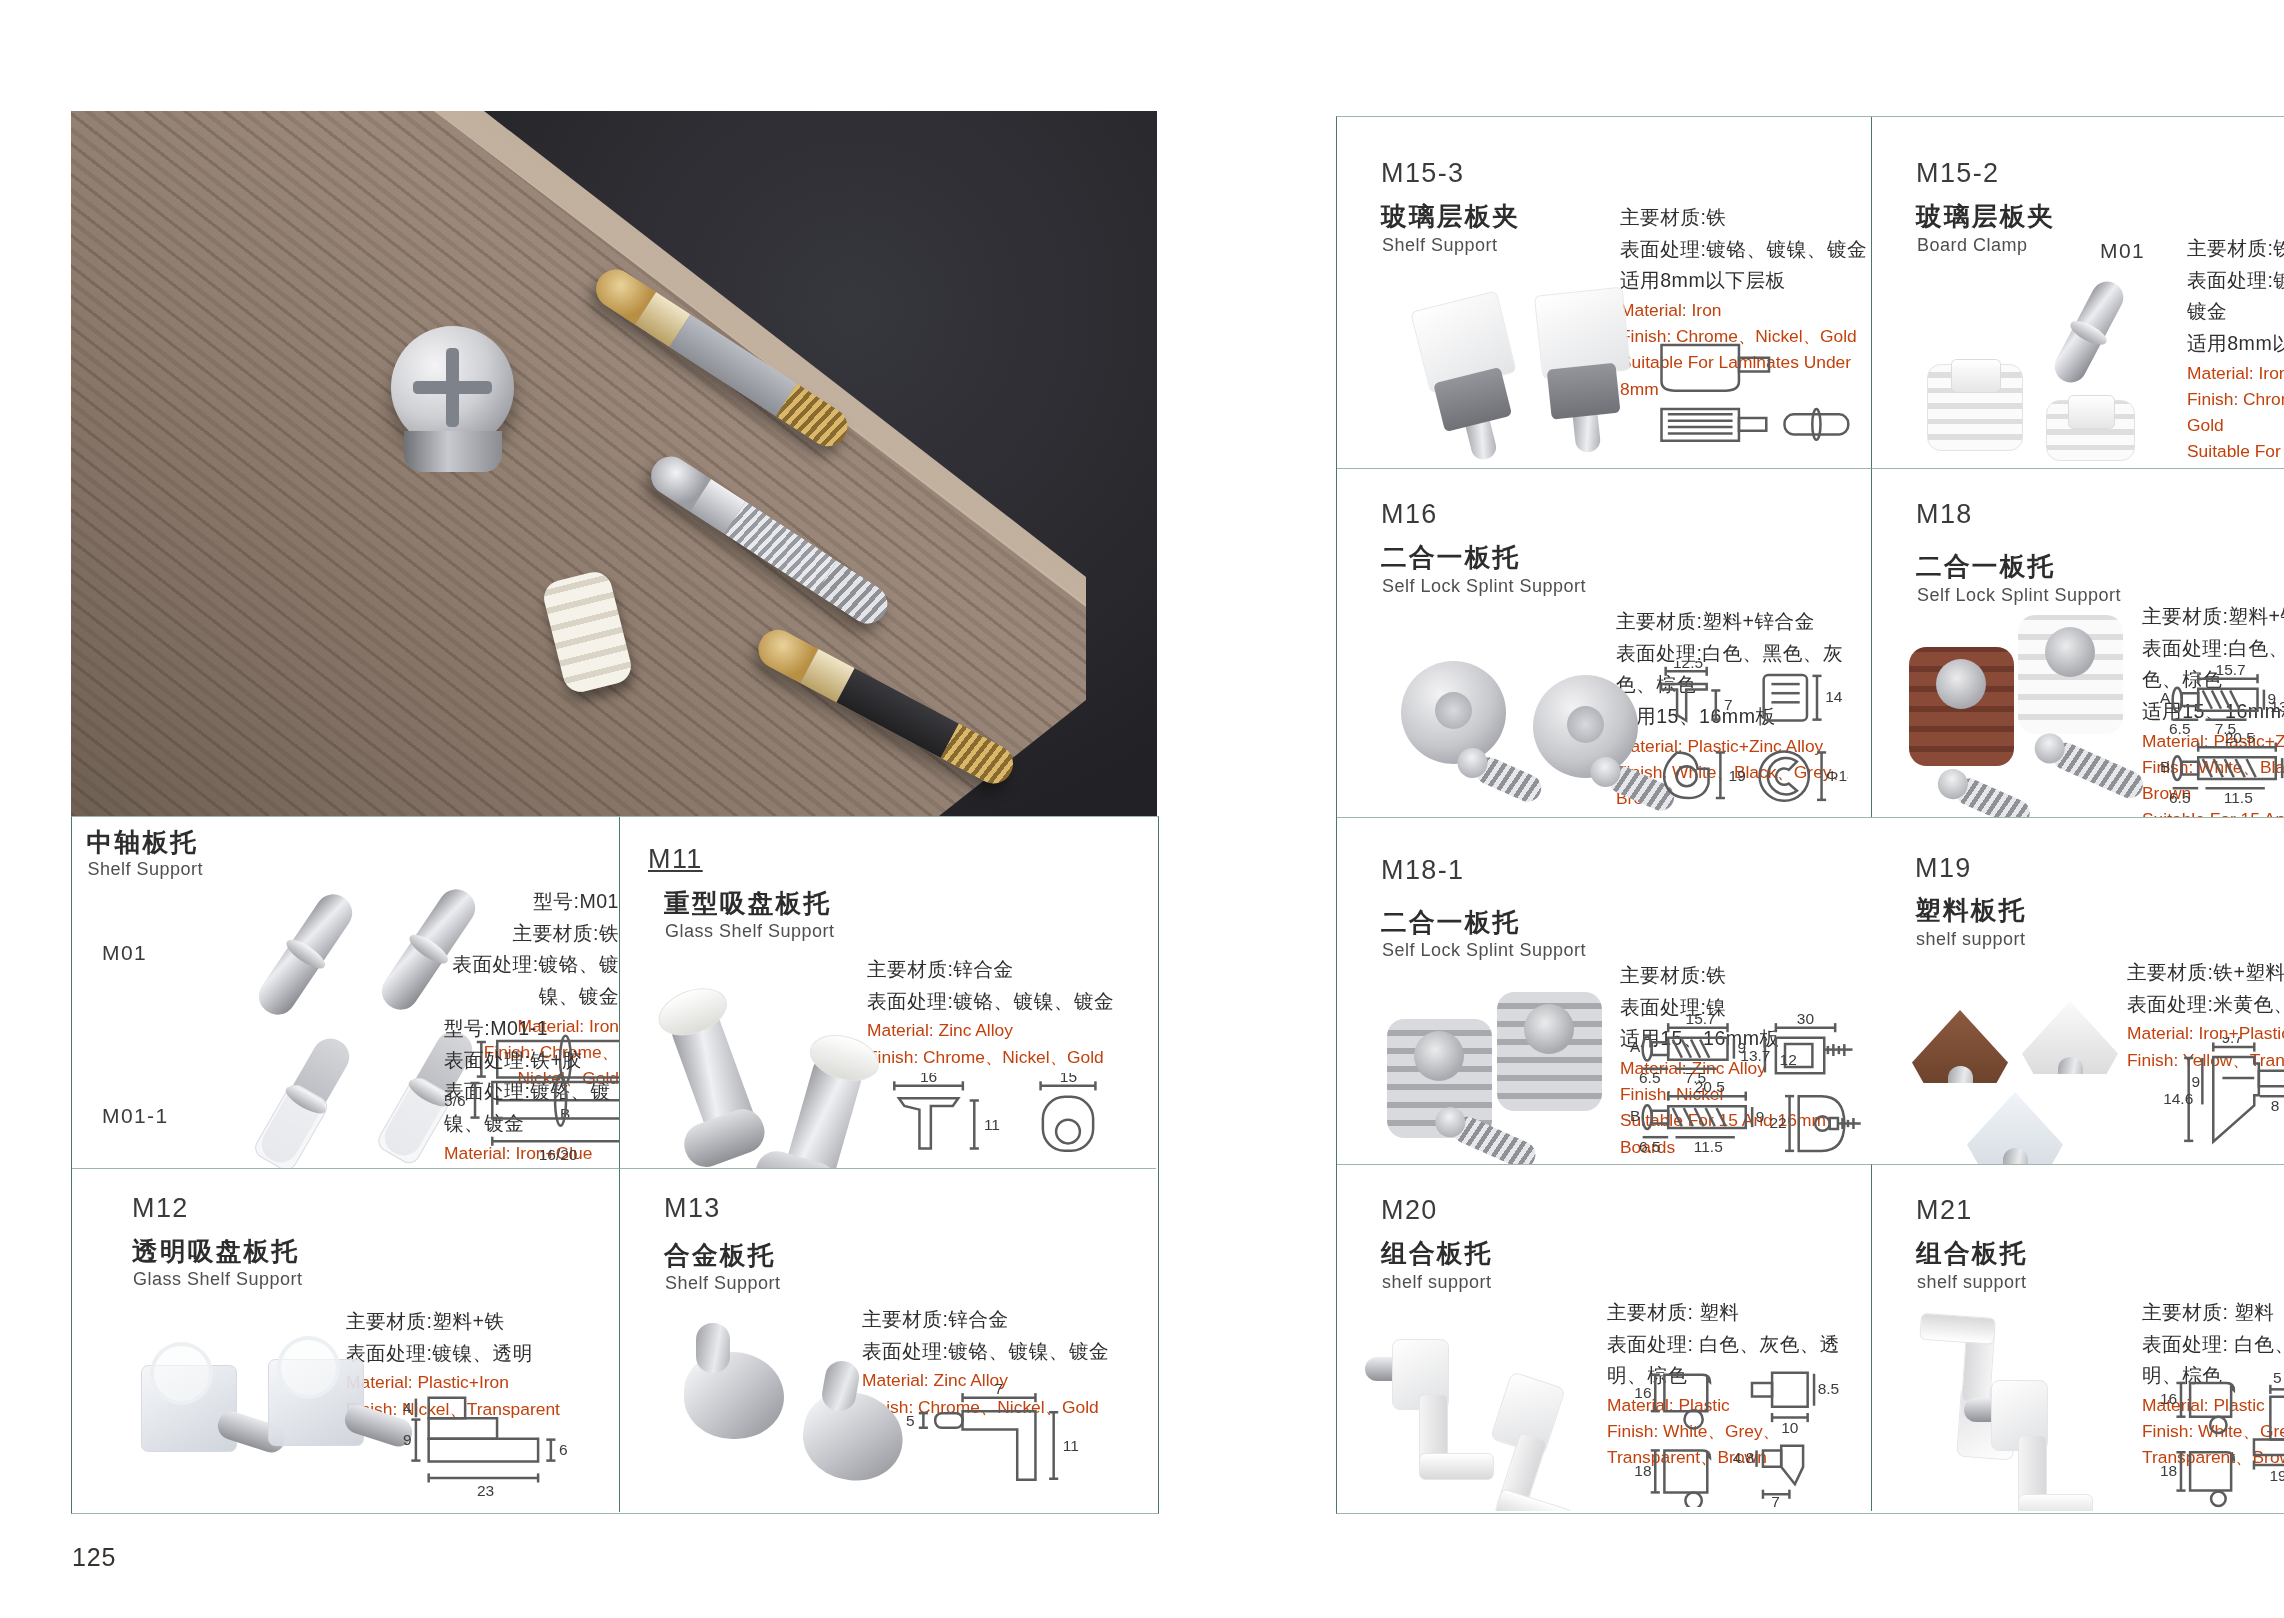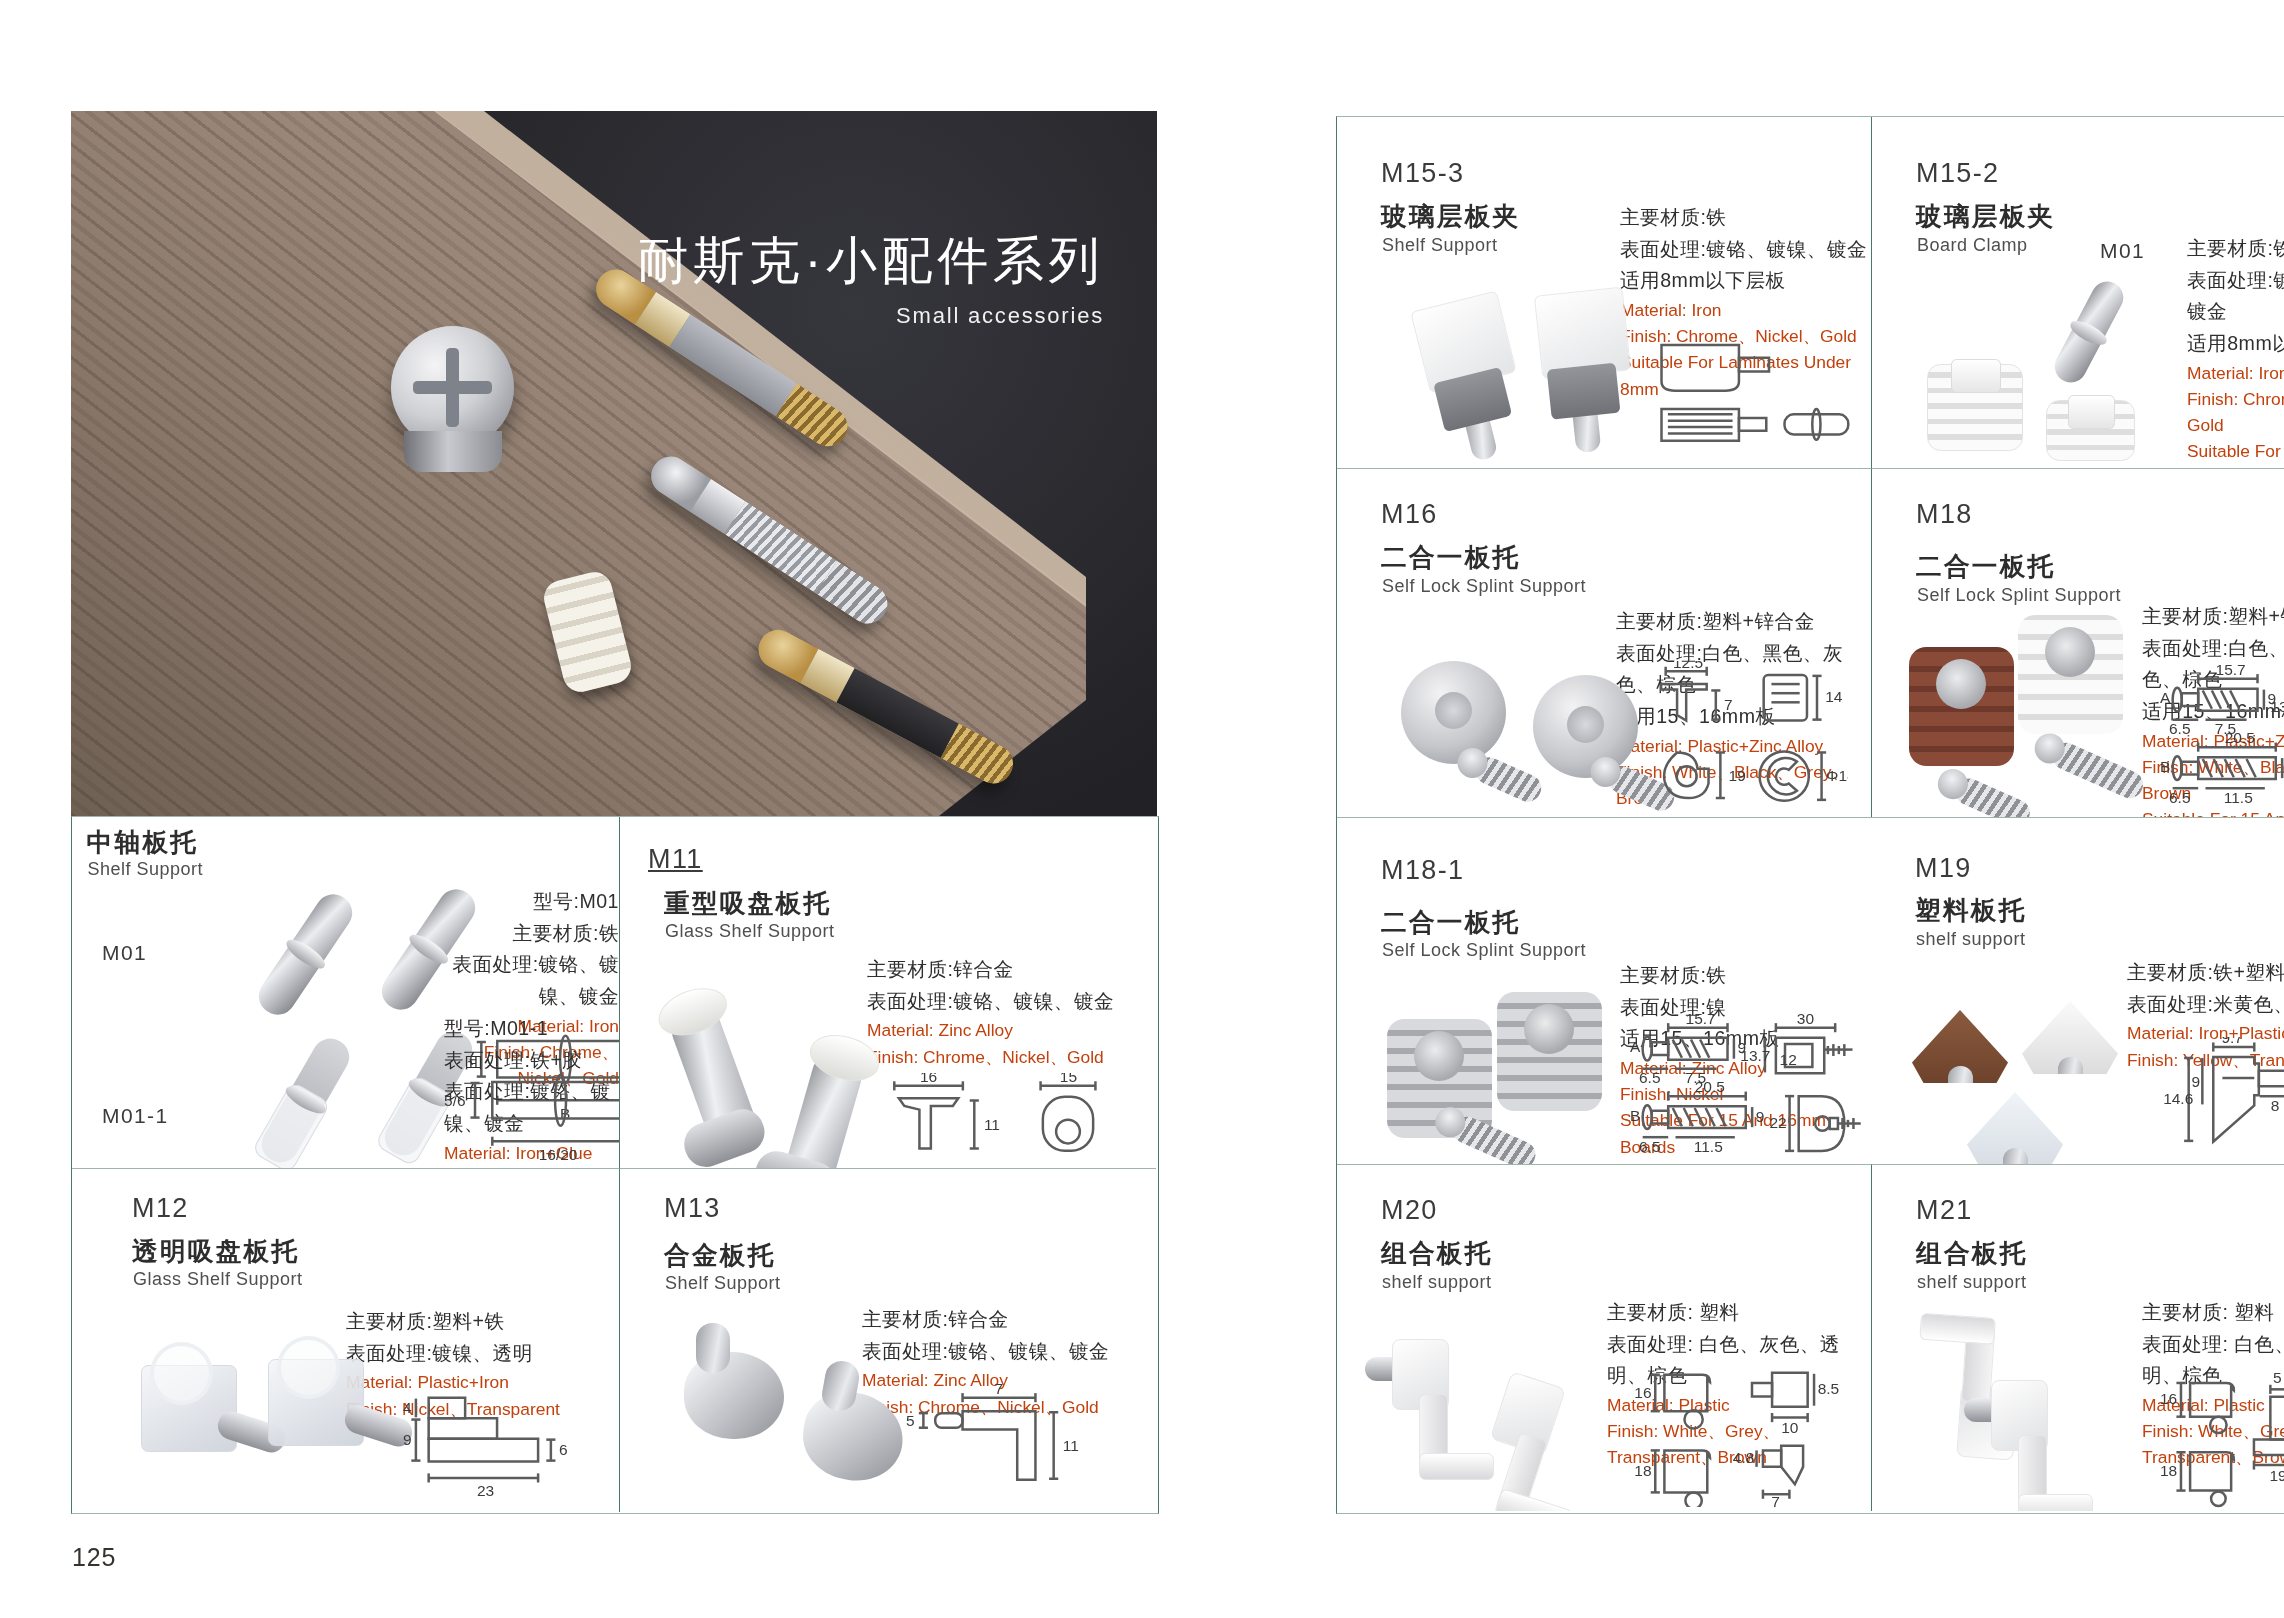--- a/index.html
+++ b/index.html
@@ -159,24 +159,20 @@
         <div class="sleeve"></div>
         <div class="thread"></div>
     </div>
     <div class="bolt black" style="left:699px;top:512px;width:283px;transform:rotate(28deg);transform-origin:0 0;">
       <div class="head"></div>
         <div class="shaft" style="background:linear-gradient(#f0e6c8,#b9a065)"></div>
         <div class="sleeve"></div>
         <div class="thread"></div>
     </div>
     <div class="anchor-hero"></div>
-    <div class="hero-title">
-      <div class="zh">耐斯克·小配件系列</div>
-      <div class="en">Small accessories</div>
-    </div>
   </div>
 
   <div class="grid grid-left">
 
     <div class="cell">
       <div class="zh-title" style="left:14.6px;top:8.2px;">中轴板托</div>
       <div class="en-title" style="left:15.5px;top:42px;">Shelf Support</div>
 
       <div class="pin" style="left:215px;top:69px;transform:rotate(34deg);"></div>
       <div class="pin" style="left:338px;top:64px;transform:rotate(34deg);"></div>

